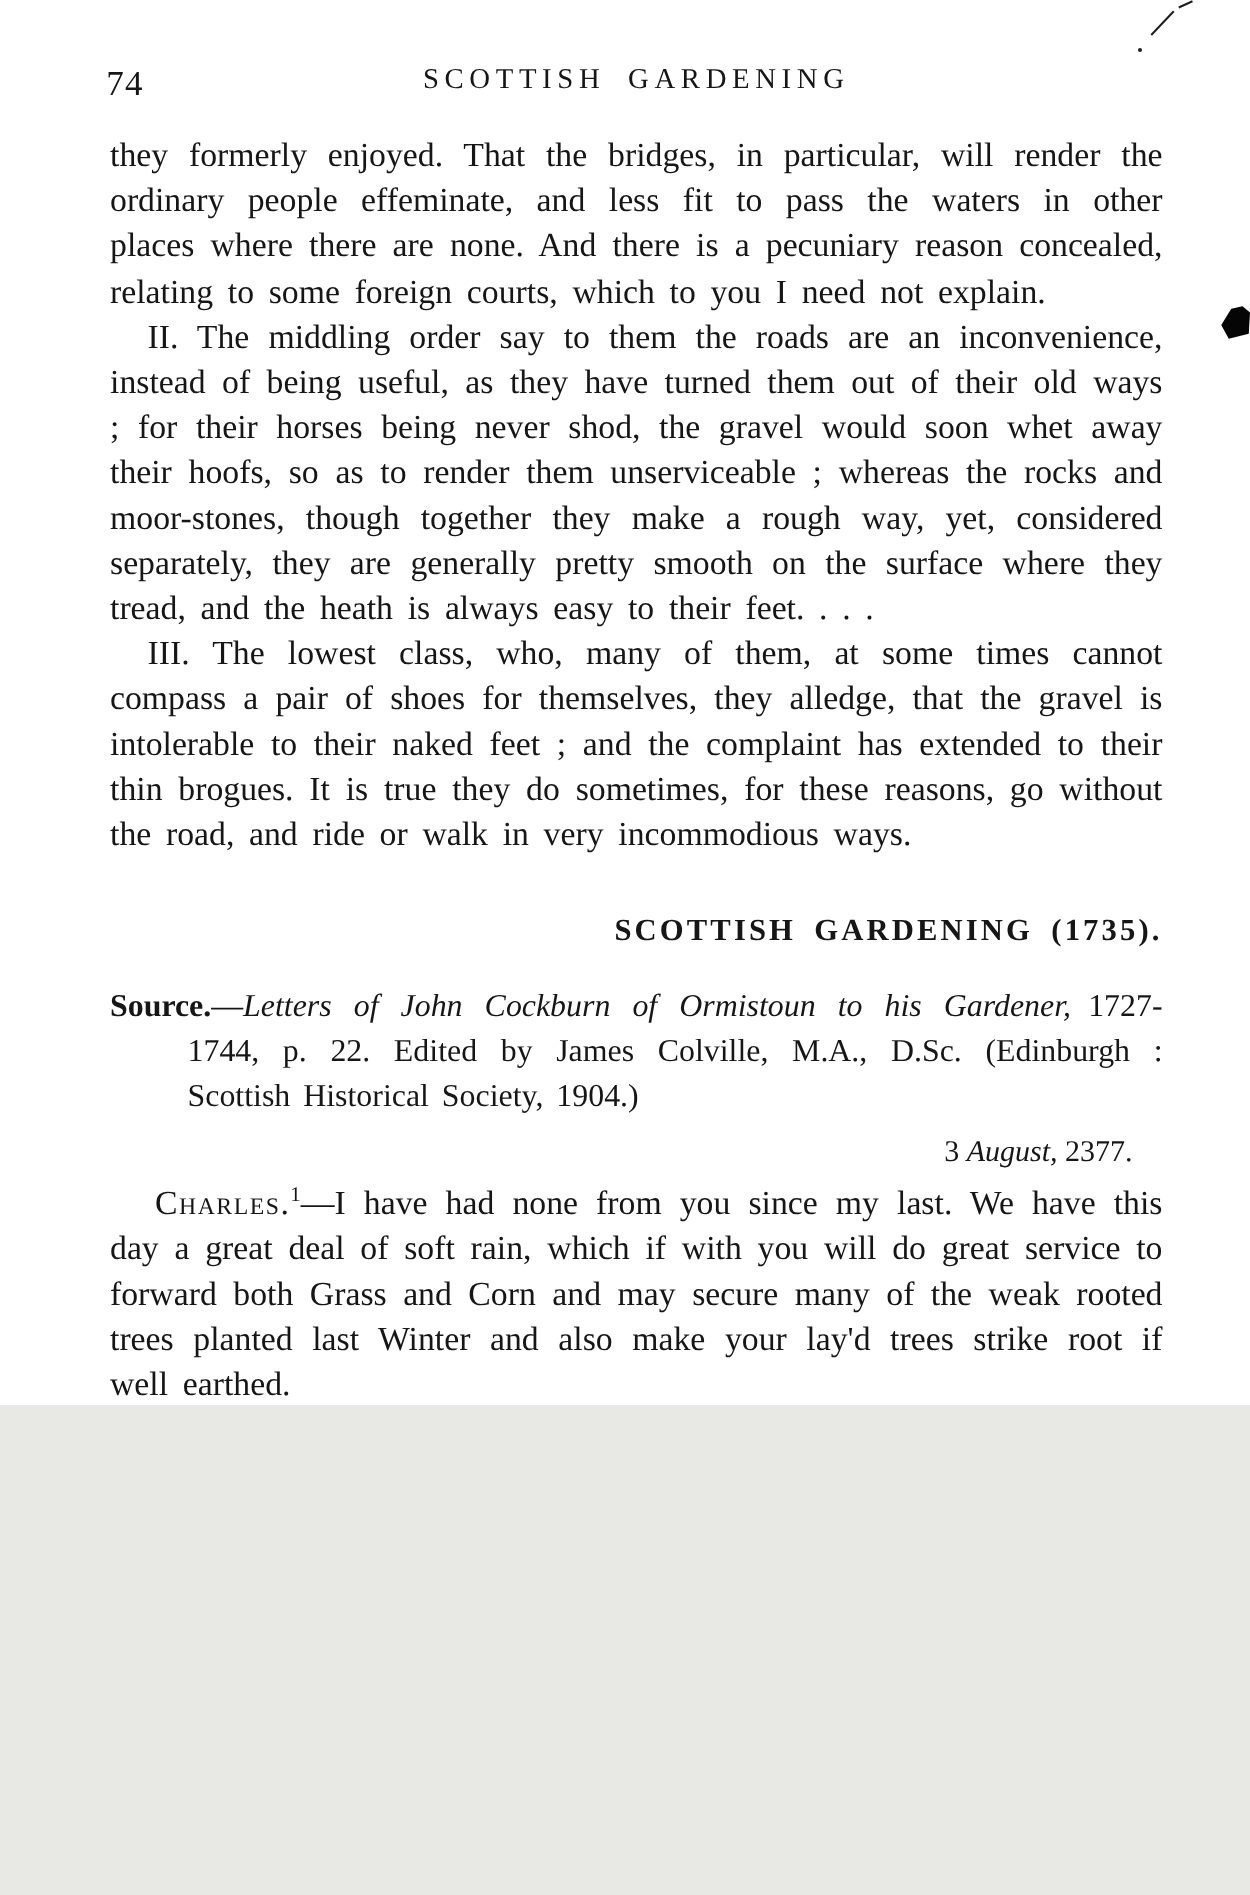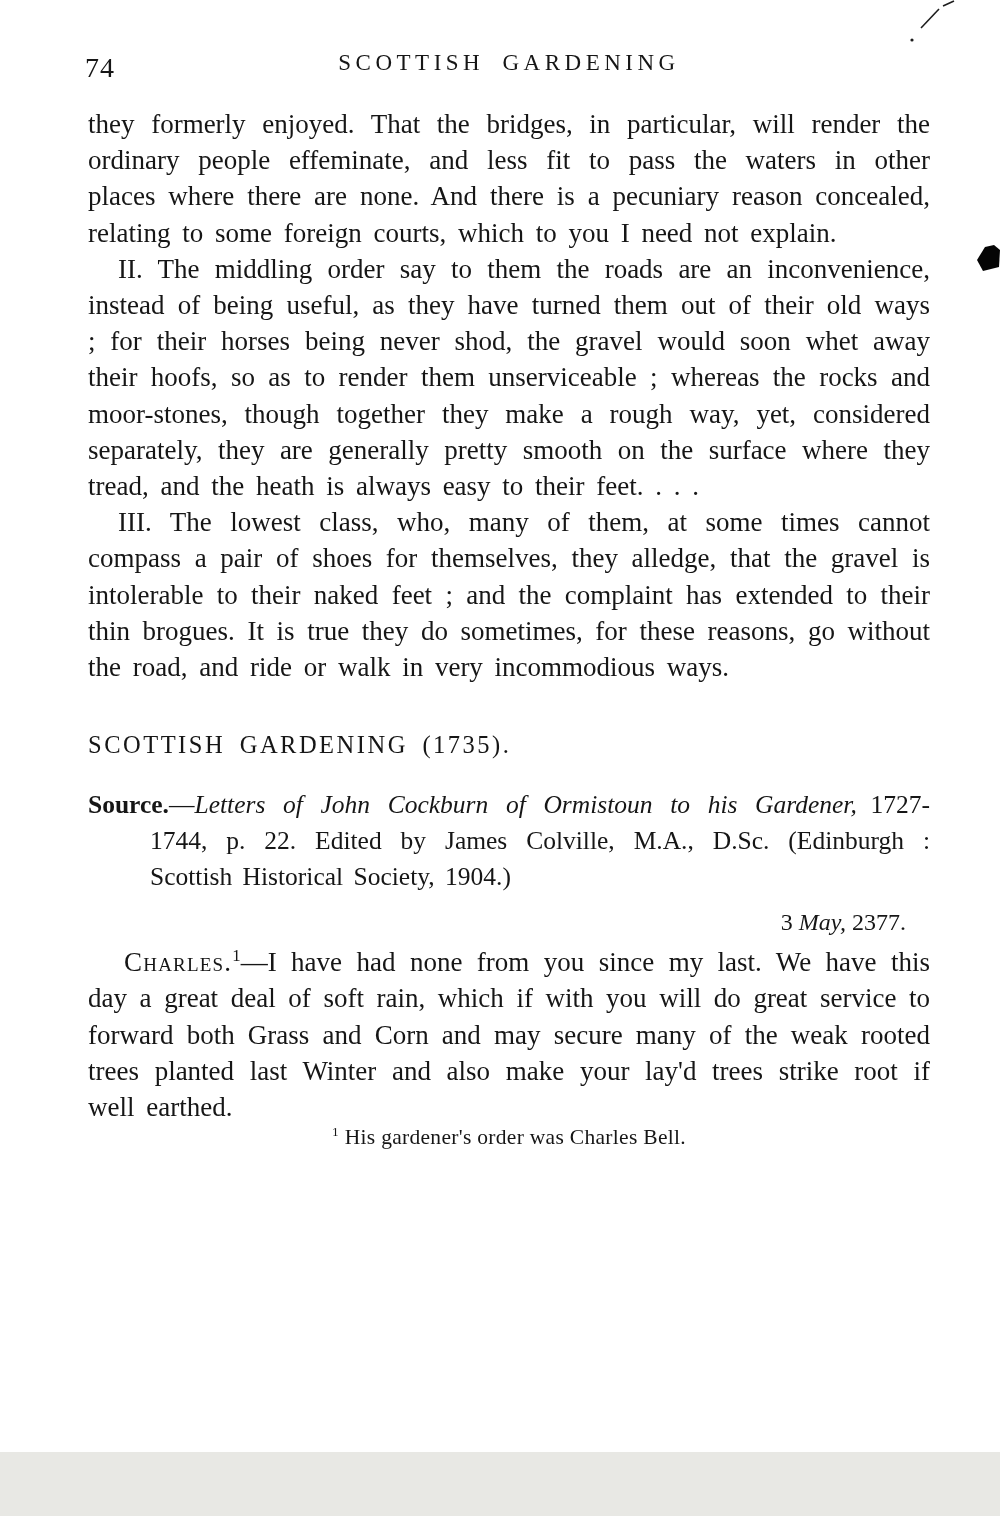--- a/index.html
+++ b/index.html
@@ -1,18 +1,18 @@
 <!DOCTYPE html>
 <html><head>
 <meta charset="utf-8">
 <style>
   html, body { margin: 0; padding: 0; background: #e8e8e4; }
   .page {
     width: 1000px;
-    height: 1452px;
+    height: 1124px;
     margin: 0 auto;
     background: #ffffff;
     color: #161616;
     position: relative;
     box-sizing: border-box;
     padding: 50px 70px 88px 88px;
     display: flex;
     flex-direction: column;
     font-family: "Liberation Serif", "DejaVu Serif", serif;
     overflow: hidden;
@@ -49,25 +49,25 @@
   .body-para {
     font-size: 27px;
     line-height: 36.2px;
     text-align: justify;
     margin: 0;
     word-spacing: 5px;
   }
   .indent { text-indent: 30px; }
   .letter-indent { text-indent: 36px; }
   .section-heading {
-    font-weight: 400;
+    font-weight: 700;
     font-size: 24.5px;
     letter-spacing: 2.5px;
     word-spacing: 6px;
-    text-align: left;
+    text-align: right;
     margin: 46px 0 28px 0;
   }
   .source-para {
     font-size: 25.5px;
     line-height: 36px;
     margin: 0;
     padding-left: 62px;
     text-indent: -62px;
     text-align: justify;
     word-spacing: 4px;
@@ -121,21 +121,21 @@
     <p class="body-para">they formerly enjoyed.  That the bridges, in particular, will render the ordinary people effeminate, and less fit to pass the waters in other places where there are none.  And there is a pecuniary reason concealed, relating to some foreign courts, which to you I need not explain.</p>
 
     <p class="body-para indent">II. The middling order say to them the roads are an inconvenience, instead of being useful, as they have turned them out of their old ways ; for their horses being never shod, the gravel would soon whet away their hoofs, so as to render them unserviceable ;  whereas the rocks and moor-stones, though together they make a rough way, yet, considered separately, they are generally pretty smooth on the surface where they tread, and the heath is always easy to their feet. . . .</p>
 
     <p class="body-para indent">III. The lowest class, who, many of them, at some times cannot compass a pair of shoes for themselves, they alledge, that the gravel is intolerable to their naked feet ; and the complaint has extended to their thin brogues.  It is true they do sometimes, for these reasons, go without the road, and ride or walk in very incommodious ways.</p>
 
     <h2 class="section-heading">SCOTTISH GARDENING (1735).</h2>
 
     <p class="source-para"><span class="source-label">Source.</span><span>—</span><span class="source-italic">Letters of John Cockburn of Ormistoun to his Gardener,</span><span> 1727-1744, p. 22.  Edited by James Colville, M.A., D.Sc.  (Edinburgh : Scottish Historical Society, 1904.)</span></p>
 
-    <p class="date-line"><span>3 </span><span class="italic">May,</span><span> 2377.</span></p>
+    <p class="date-line"><span>3 </span><span class="italic">August,</span><span> 2377.</span></p>
 
     <div class="letter-block">
       <p class="body-para letter-indent"><span class="smallcaps">Charles.</span><sup class="note-ref">1</sup><span>—I have had none from you since my last.  We have this day a great deal of soft rain, which if with you will do great service to forward both Grass and Corn and may secure many of the weak rooted trees planted last Winter and also make your lay'd trees strike root if well earthed.</span></p>
 
     </div>
 
     <div class="footnote"><sup>1</sup> <span>His gardener's order was Charles Bell.</span></div>
 
   </main>
 </div>

